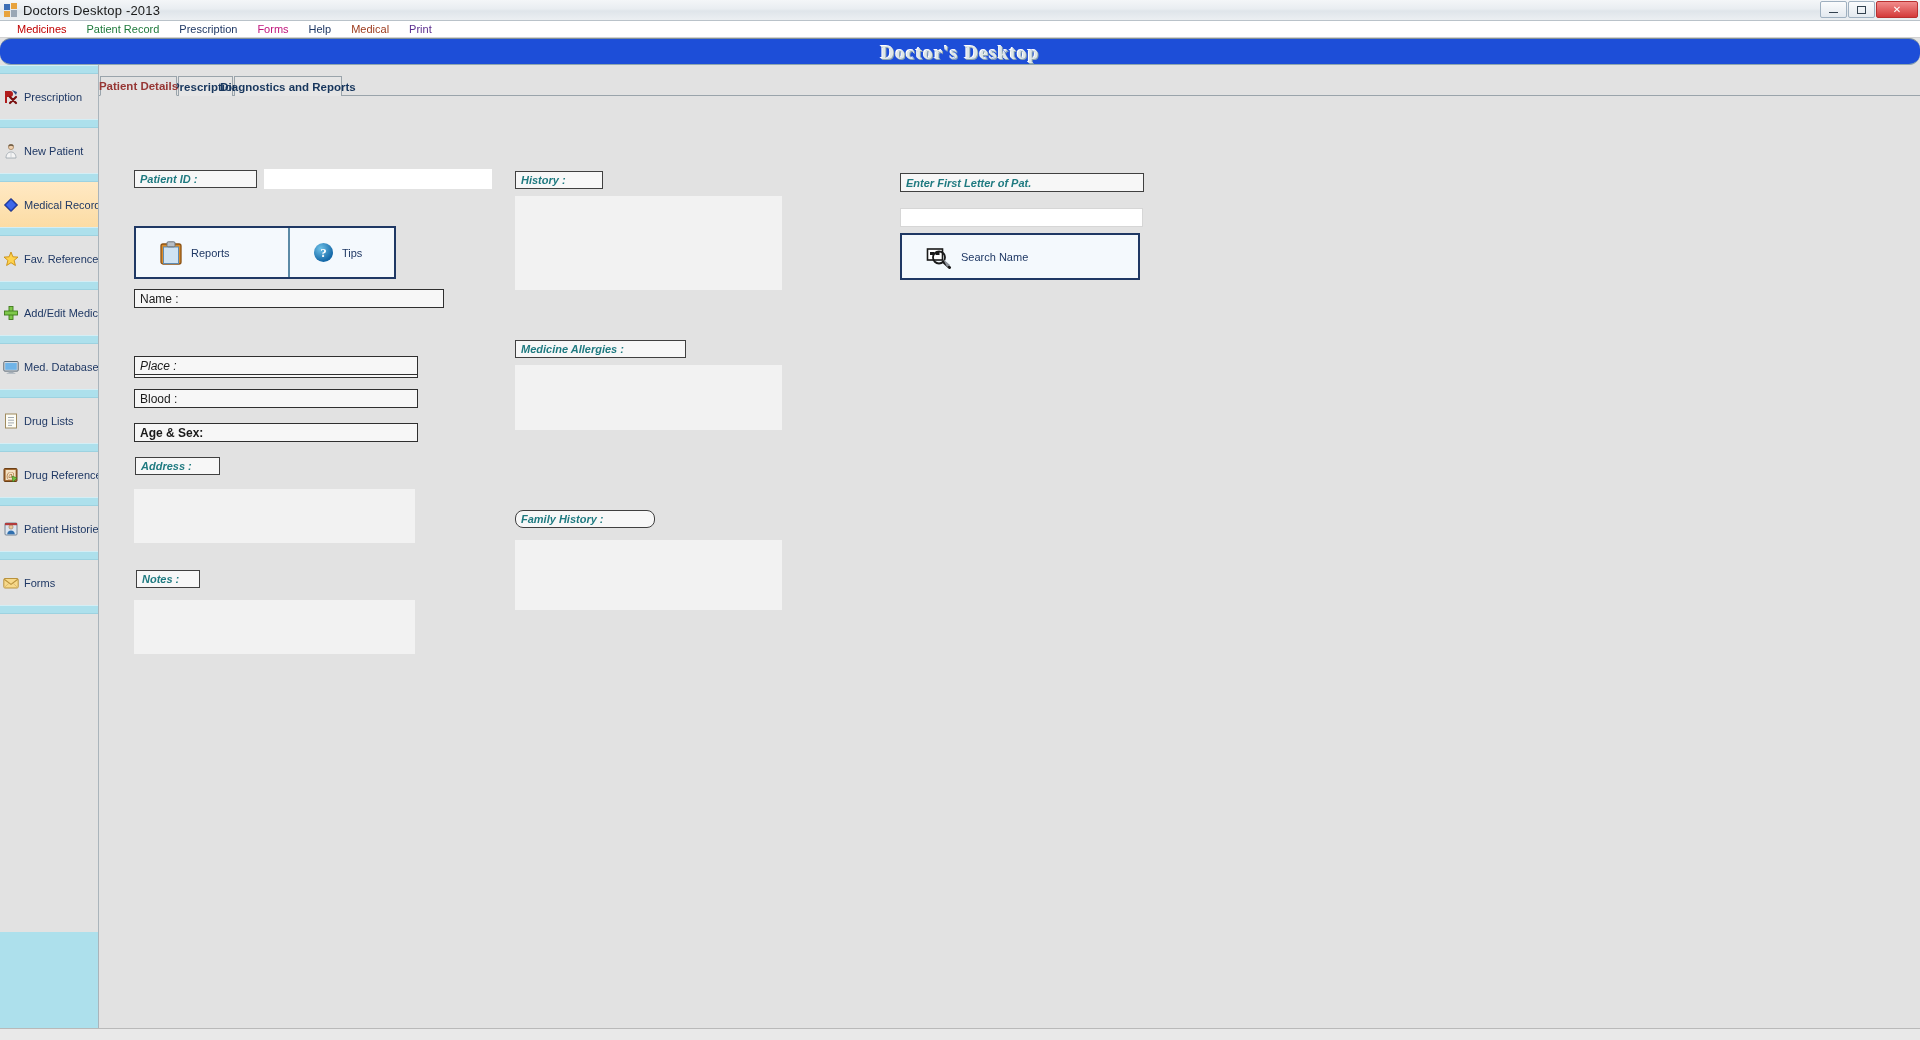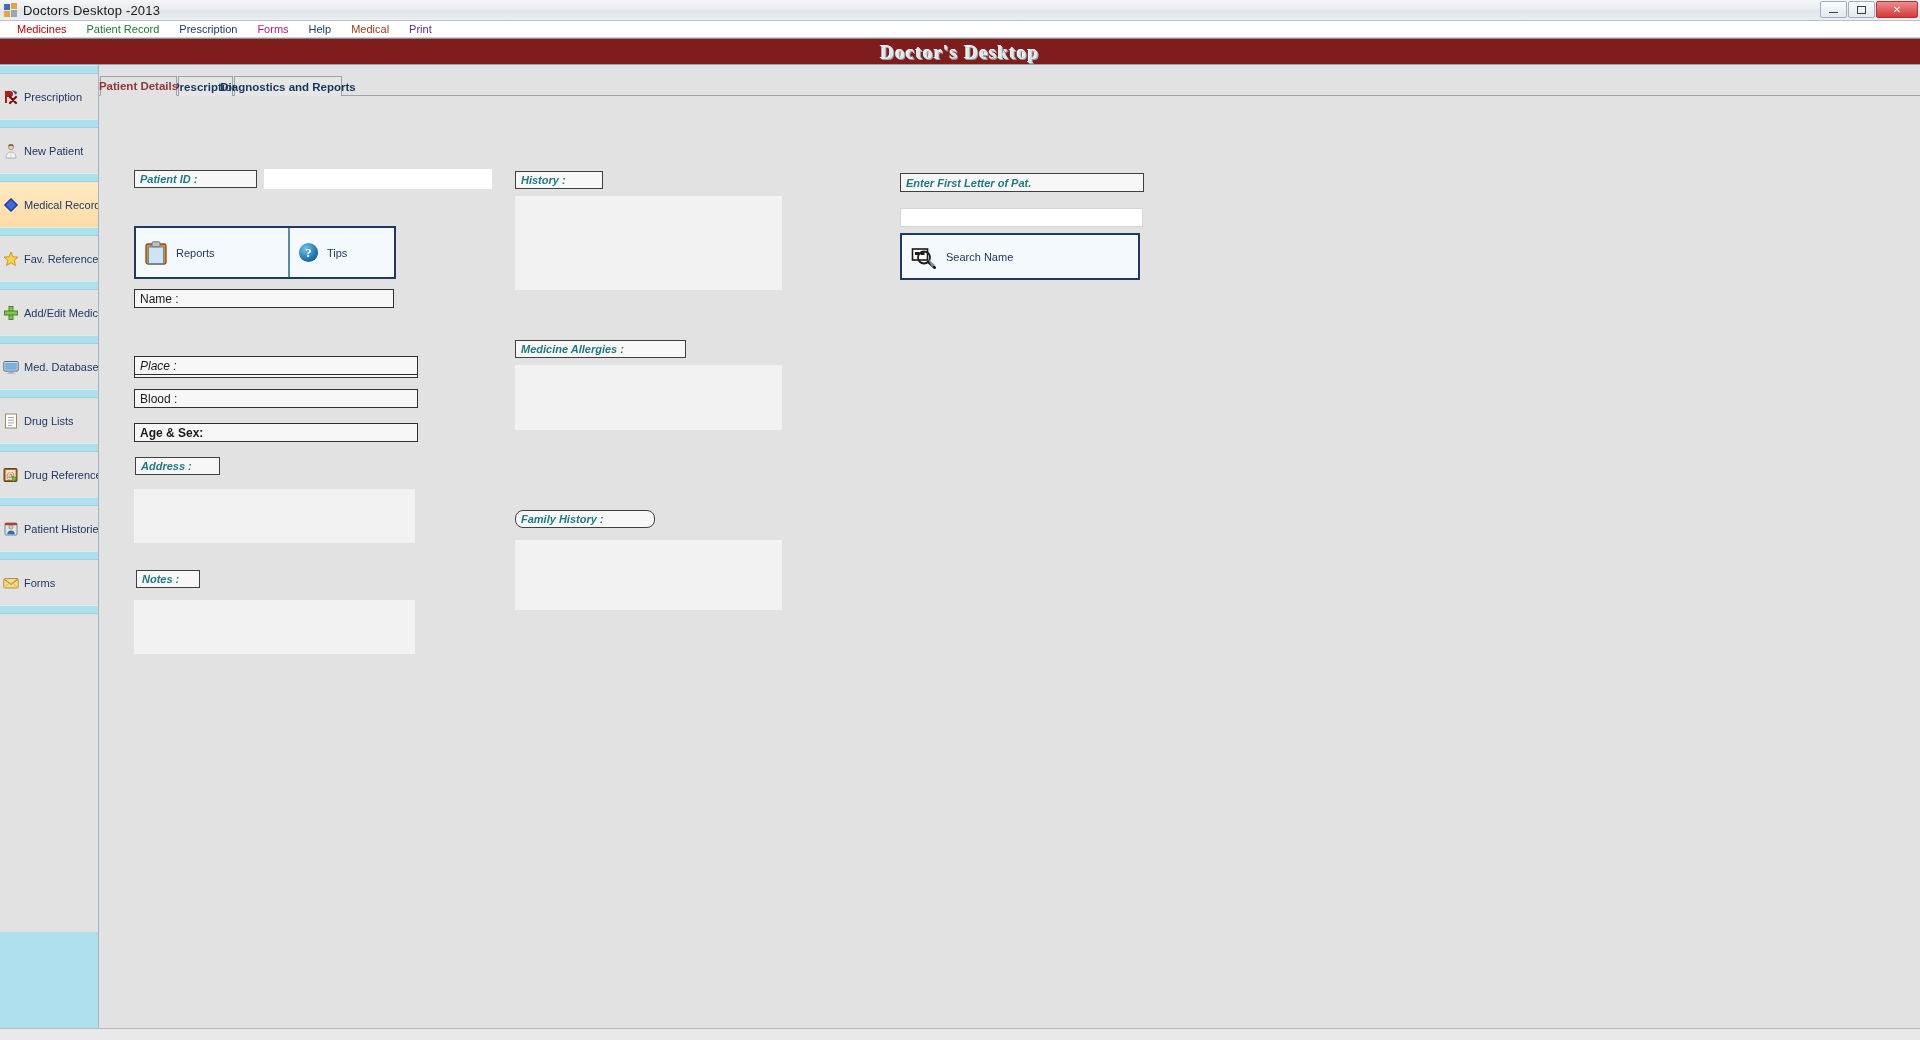--- a/index.html
+++ b/index.html
@@ -71,24 +71,25 @@
     font-family: "Liberation Sans", sans-serif;
     font-size: 11px;
     line-height: 17px;
     white-space: nowrap;
     cursor: default;
   }
 
   
   #banner {
     flex: 0 0 27px; height: 27px;
-    background: #7f1d1d;
+    background: #1d4ed8;
     border-top: 1px solid #7e8f97;
     border-bottom: 1px solid #8fa7b0;
     position: relative;
+    border-radius: 11px;
   }
   #banner .btitle {
     position: absolute;
     left: 0; right: 0; top: 3px;
     text-align: center;
     font-family: "Liberation Serif", serif;
     font-weight: bold;
     font-size: 19px;
     letter-spacing: 1.2px;
     color: #dfe7e9;
@@ -212,21 +213,21 @@
 
   
   .cardgroup {
     position: absolute;
     border: 2px solid #1f3864;
     background: #f4f9fd;
     display: flex;
   }
   .card {
     display: flex; align-items: center; gap: 9px;
-    padding-left: 9px;
+    padding-left: 24px;
     font-size: 11px;
     color: #1f3864;
     font-family: "Liberation Sans", sans-serif;
     background: #f4f9fd;
     cursor: default;
   }
   .card + .card { border-left: 2px solid #5b8aa6; }
 
   
   #statusbar {
@@ -410,21 +411,21 @@
           </span>
           <span>Reports</span>
         </div>
         <div class="card" style="width:106px;">
           <span class="ico-q">?</span>
           <span>Tips</span>
         </div>
       </div>
 
       <div id="left-fields">
-          <div class="fieldrow" style="left: 35px; top: 224px; width: 260px; height: 19px;">
+          <div class="fieldrow" style="left: 35px; top: 224px; width: 310px; height: 19px;">
             <span>Name :</span>
           </div>
           <div class="fieldrow" style="left: 35px; top: 257px; width: 284px; height: 19px; margin-top: 37px;">
             <span>Phone :</span>
           </div>
           <div class="fieldrow" style="left: 35px; top: 291px; width: 284px; height: 19px; font-style: italic;">
             <span>Place :</span>
           </div>
           <div class="fieldrow" style="left: 35px; top: 324px; width: 284px; height: 19px;">
             <span>Blood :</span>

